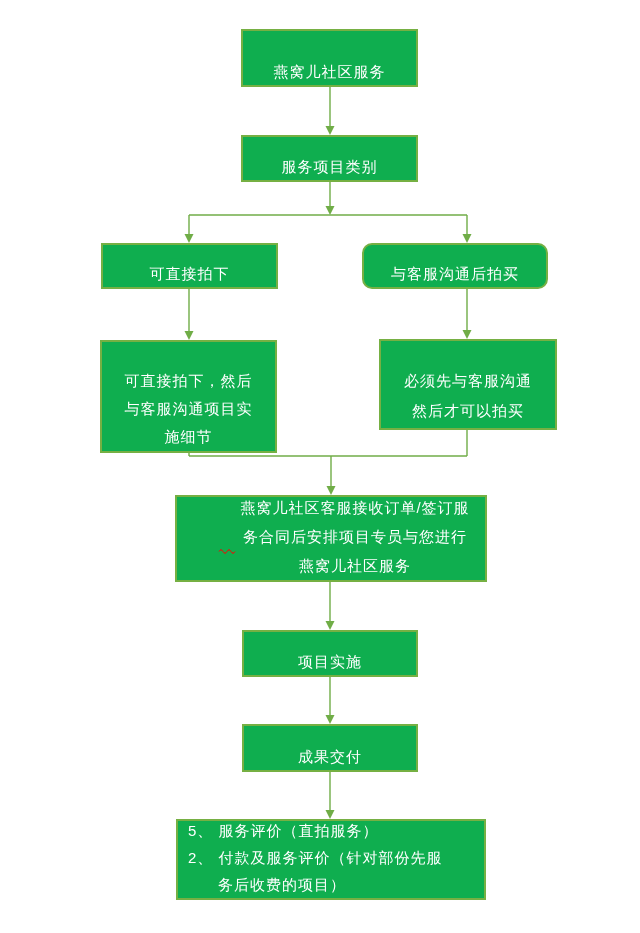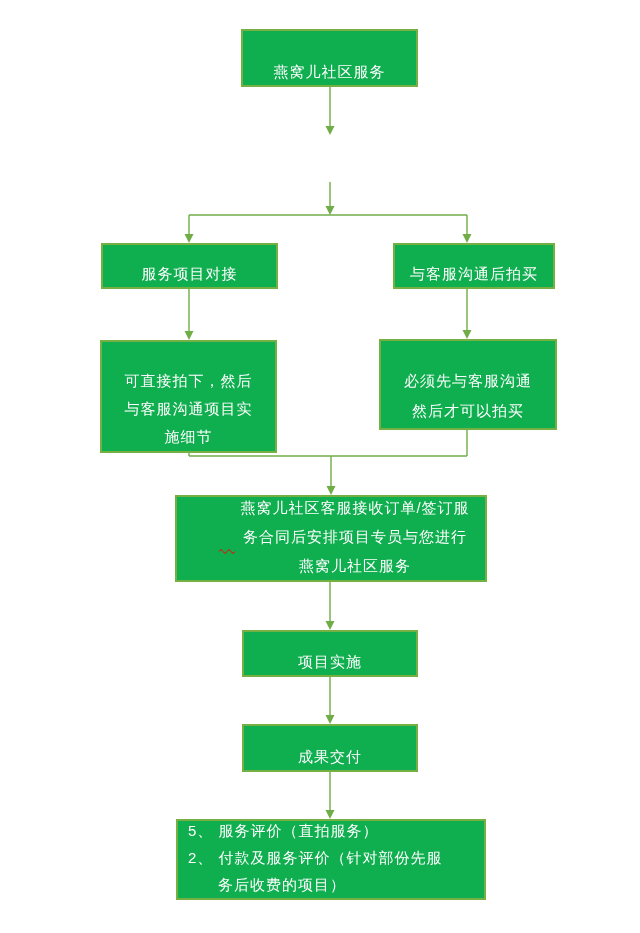--- a/index.html
+++ b/index.html
@@ -99,26 +99,29 @@
     <polygon points="330,724 325.5,715 334.5,715"></polygon>
 
     <line x1="330" y1="772" x2="330" y2="811"></line>
     <polygon points="330,819 325.5,810 334.5,810"></polygon>
   </svg>
 
   <div class="node" style="left:241px; top:29px; width:177px; height:58px;">
     <div class="line">燕窝儿社区服务</div>
   </div>
 
+  <div class="node" style="left:241px; top:135px; width:177px; height:47px;">
+    <div class="line">服务项目类别</div>
+  </div>
 
   <div class="node" style="left:101px; top:243px; width:177px; height:46px;">
-    <div class="line">服务项目对接</div>
+    <div class="line">可直接拍下</div>
   </div>
 
-  <div class="node" style="left:393px; top:243px; width:162px; height:46px;">
+  <div class="node" style="left:362px; top:243px; width:186px; height:46px;border-radius:10px;">
     <div class="line">与客服沟通后拍买</div>
   </div>
 
   <div class="node" style="left:100px; top:340px; width:177px; height:113px; line-height:28px;">
     <div class="line">可直接拍下，然后</div>
     <div class="line">与客服沟通项目实</div>
     <div class="line">施细节</div>
   </div>
 
   <div class="node" style="left:379px; top:339px; width:178px; height:91px; line-height:30px;font-family:Liberation Mono, monospace;">

